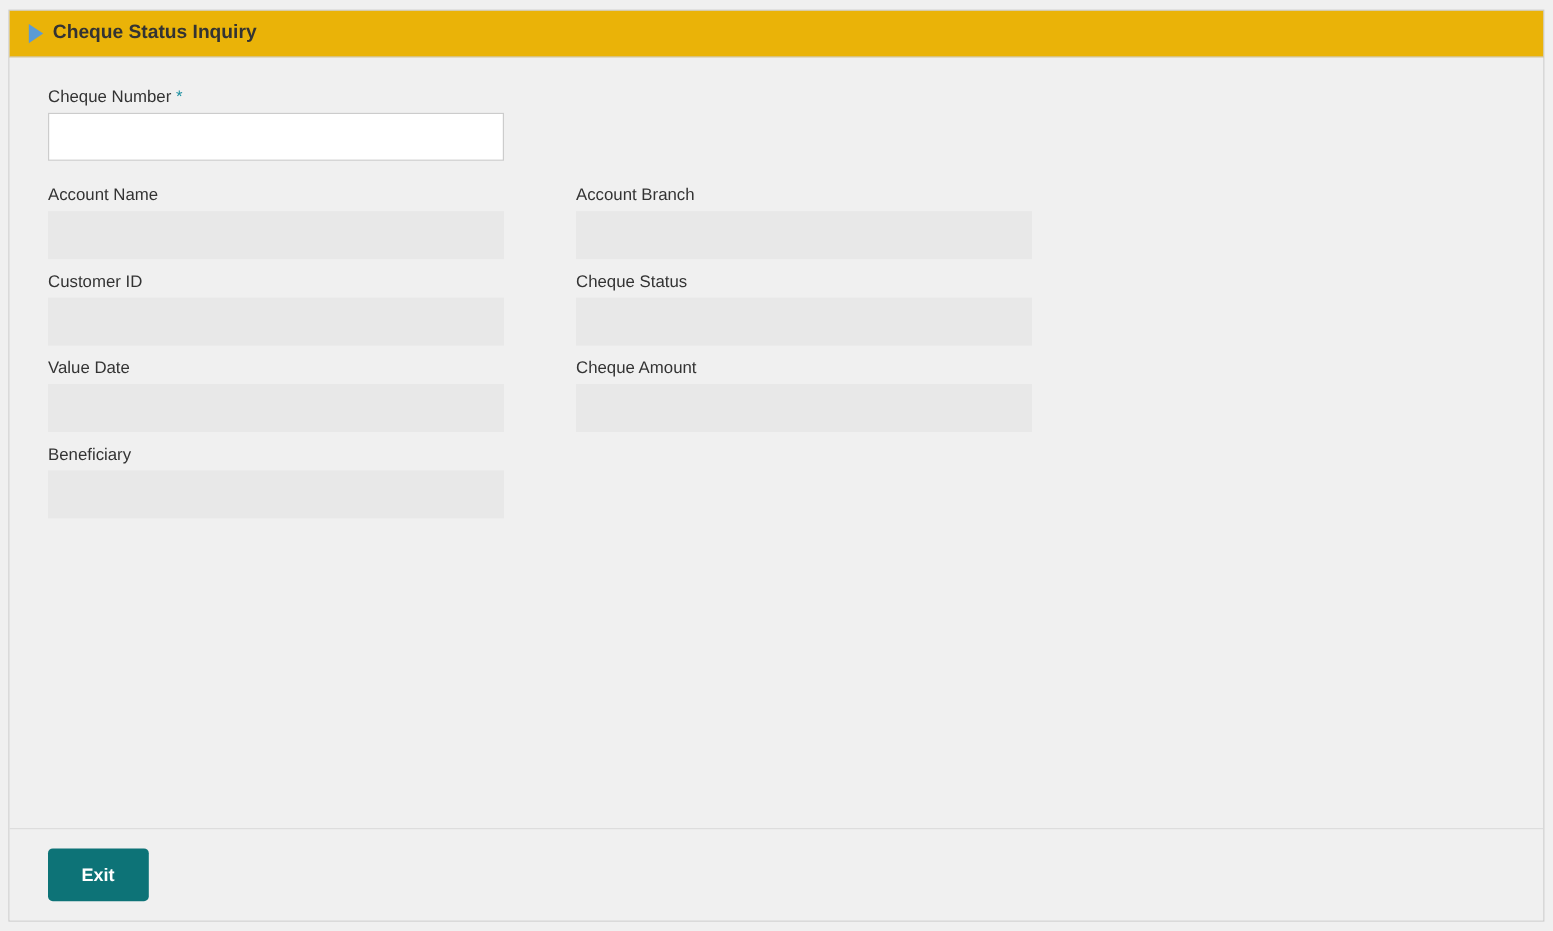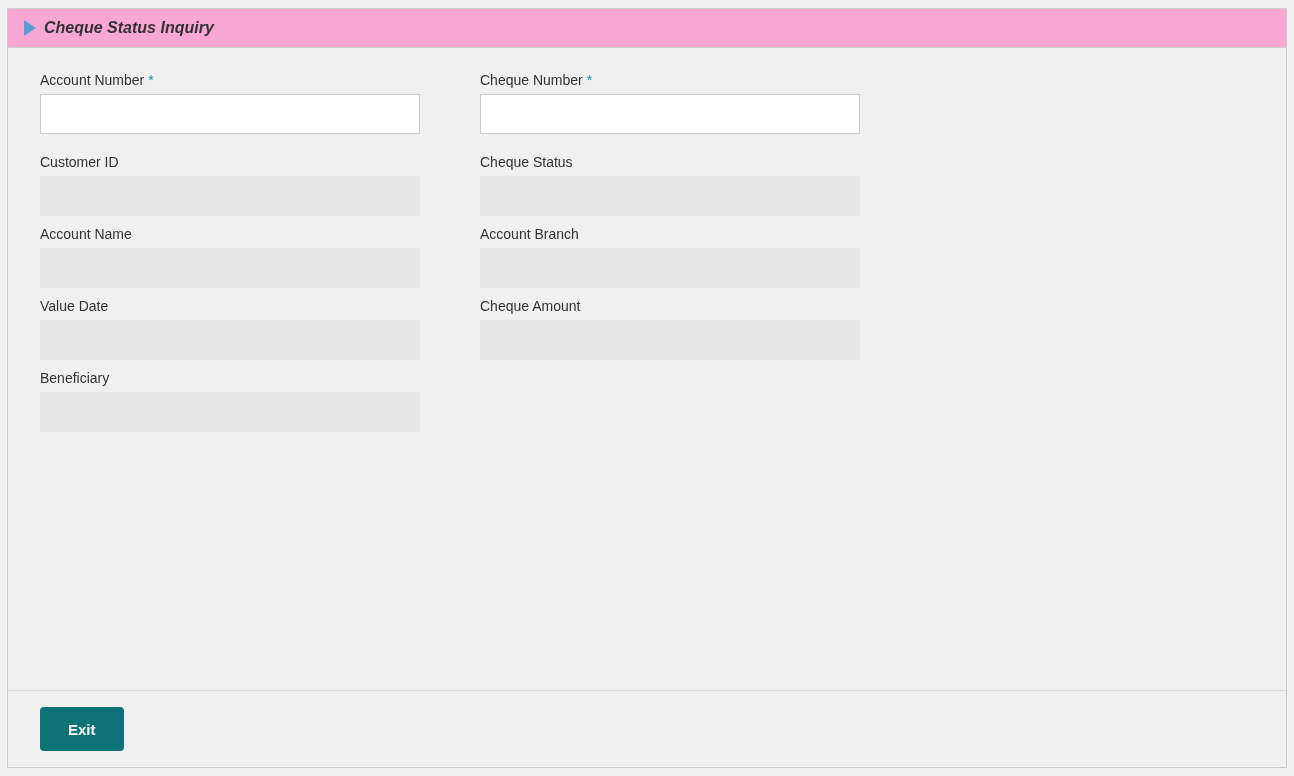--- a/index.html
+++ b/index.html
@@ -21,27 +21,26 @@
     .window {
       width: 1280px;
       height: 760px;
       background: #f0f0f0;
       border: 1px solid #ccc;
       display: flex;
       flex-direction: column;
     }
 
     .title-bar {
-      background: #f9a8d4;
+      background: #eab308;
       border-bottom: 1px solid #ccc;
       padding: 10px 16px;
       display: flex;
       align-items: center;
       gap: 8px;
-      font-style: italic;
     }
 
     .title-icon {
       width: 0;
       height: 0;
       border-top: 8px solid transparent;
       border-bottom: 8px solid transparent;
       border-left: 12px solid #5b9bd5;
     }
 
@@ -150,51 +149,45 @@
   <div class="title-bar">
     <div class="title-icon"></div>
     <span class="title-text">Cheque Status Inquiry</span>
   </div>
 
   <div class="content">
 
     <div class="form-row">
       <div class="form-group half">
         <label class="form-label">
-          <span>Account Number</span><span class="required-star">*</span>
-        </label>
-        <input type="text" class="form-input" style="">
-      </div>
-      <div class="form-group half">
-        <label class="form-label">
           <span>Cheque Number</span><span class="required-star">*</span>
         </label>
         <input type="text" class="form-input" style="">
       </div>
     </div>
 
 
     <div class="form-row section-divider">
       <div class="form-group half">
+        <label class="form-label">Account Name</label>
+        <input type="text" class="form-input readonly" readonly="" style="">
+      </div>
+      <div class="form-group half">
+        <label class="form-label">Account Branch</label>
+        <input type="text" class="form-input readonly" readonly="" style="">
+      </div>
+    </div>
+
+    <div class="form-row section-divider">
+      <div class="form-group half">
         <label class="form-label">Customer ID</label>
         <input type="text" class="form-input readonly" readonly="" style="">
       </div>
       <div class="form-group half">
         <label class="form-label">Cheque Status</label>
-        <input type="text" class="form-input readonly" readonly="" style="">
-      </div>
-    </div>
-
-    <div class="form-row section-divider">
-      <div class="form-group half">
-        <label class="form-label">Account Name</label>
-        <input type="text" class="form-input readonly" readonly="" style="">
-      </div>
-      <div class="form-group half">
-        <label class="form-label">Account Branch</label>
         <input type="text" class="form-input readonly" readonly="" style="">
       </div>
     </div>
 
     <div class="form-row section-divider">
       <div class="form-group half">
         <label class="form-label">Value Date</label>
         <input type="text" class="form-input readonly" readonly="" style="">
       </div>
       <div class="form-group half">

